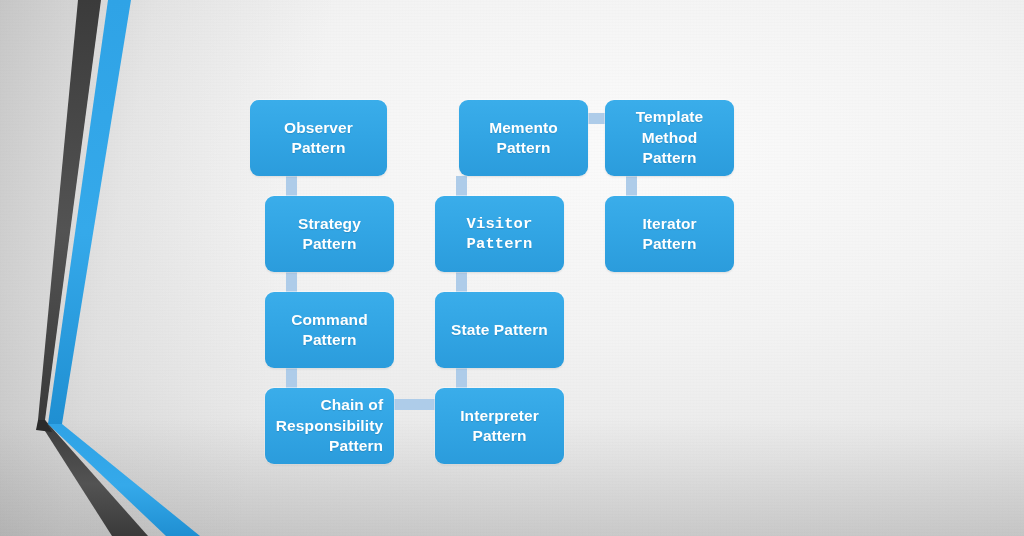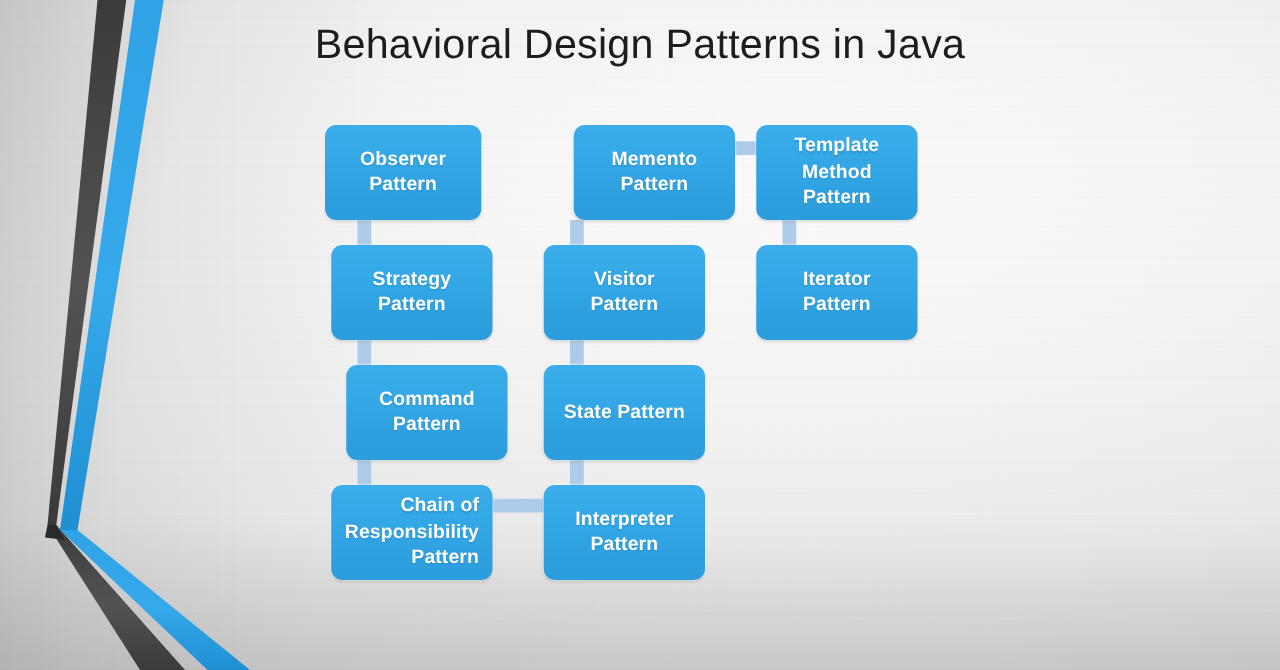--- a/index.html
+++ b/index.html
@@ -133,54 +133,53 @@
     </defs>
 
     <polygon points="78,0 101,0 45,420 38,420" fill="url(#grayGrad)"></polygon>
     <polygon points="38,420 45,420 148,536 112,536" fill="url(#grayGrad)"></polygon>
     <polygon points="38,420 45,420 52,432 36,430" fill="#2a2a2a"></polygon>
 
     <polygon points="108,0 131,0 62,424 48,424" fill="url(#blueGrad)"></polygon>
     <polygon points="48,424 62,424 200,536 166,536" fill="url(#blueGrad)"></polygon>
   </svg>
 
-  <div class="title">Behavioral Design Patterns in Java</div>
 
   <div class="diagram">
       <div class="conn" style="left: 286px; top: 176px; width: 11px; height: 20px; background: rgb(174, 204, 233);"></div>
       <div class="conn" style="left: 286px; top: 272px; width: 11px; height: 20px; background: rgb(174, 204, 233);"></div>
       <div class="conn" style="left: 286px; top: 368px; width: 11px; height: 20px; background: rgb(174, 204, 233);"></div>
       <div class="conn" style="left: 456px; top: 176px; width: 11px; height: 20px; background: rgb(174, 204, 233);"></div>
       <div class="conn" style="left: 456px; top: 272px; width: 11px; height: 20px; background: rgb(174, 204, 233);"></div>
       <div class="conn" style="left: 456px; top: 368px; width: 11px; height: 20px; background: rgb(174, 204, 233);"></div>
       <div class="conn" style="left: 626px; top: 176px; width: 11px; height: 20px; background: rgb(174, 204, 233);"></div>
       <div class="conn" style="left: 564px; top: 113px; width: 42px; height: 11px; background: rgb(174, 204, 233);"></div>
       <div class="conn" style="left: 394px; top: 399px; width: 42px; height: 11px; background: rgb(174, 204, 233);"></div>
-      <div class="node" style="left: 260px; top: 100px; width: 125px; height: 76px;">
+      <div class="node" style="left: 250px; top: 100px; width: 137px; height: 76px;">
         <span class="lbl">Observer
 Pattern</span>
       </div>
       <div class="node" style="left: 265px; top: 196px; width: 129px; height: 76px;">
         <span class="lbl">Strategy
 Pattern</span>
       </div>
-      <div class="node" style="left: 265px; top: 292px; width: 129px; height: 76px; margin-left: 12px;">
+      <div class="node" style="left: 265px; top: 292px; width: 129px; height: 76px;">
         <span class="lbl">Command
 Pattern</span>
       </div>
       <div class="node" style="left: 265px; top: 388px; width: 129px; height: 76px; text-align: right;">
         <span class="lbl">Chain of
 Responsibility
 Pattern</span>
       </div>
       <div class="node" style="left: 459px; top: 100px; width: 129px; height: 76px;">
         <span class="lbl">Memento
 Pattern</span>
       </div>
-      <div class="node" style="left: 435px; top: 196px; width: 129px; height: 76px;">
+      <div class="node" style="left: 435px; top: 196px; width: 129px; height: 76px; font-family: Liberation Mono, monospace;">
         <span class="lbl">Visitor
 Pattern</span>
       </div>
       <div class="node" style="left: 435px; top: 292px; width: 129px; height: 76px;">
         <span class="lbl">State Pattern</span>
       </div>
       <div class="node" style="left: 435px; top: 388px; width: 129px; height: 76px;">
         <span class="lbl">Interpreter
 Pattern</span>
       </div>

